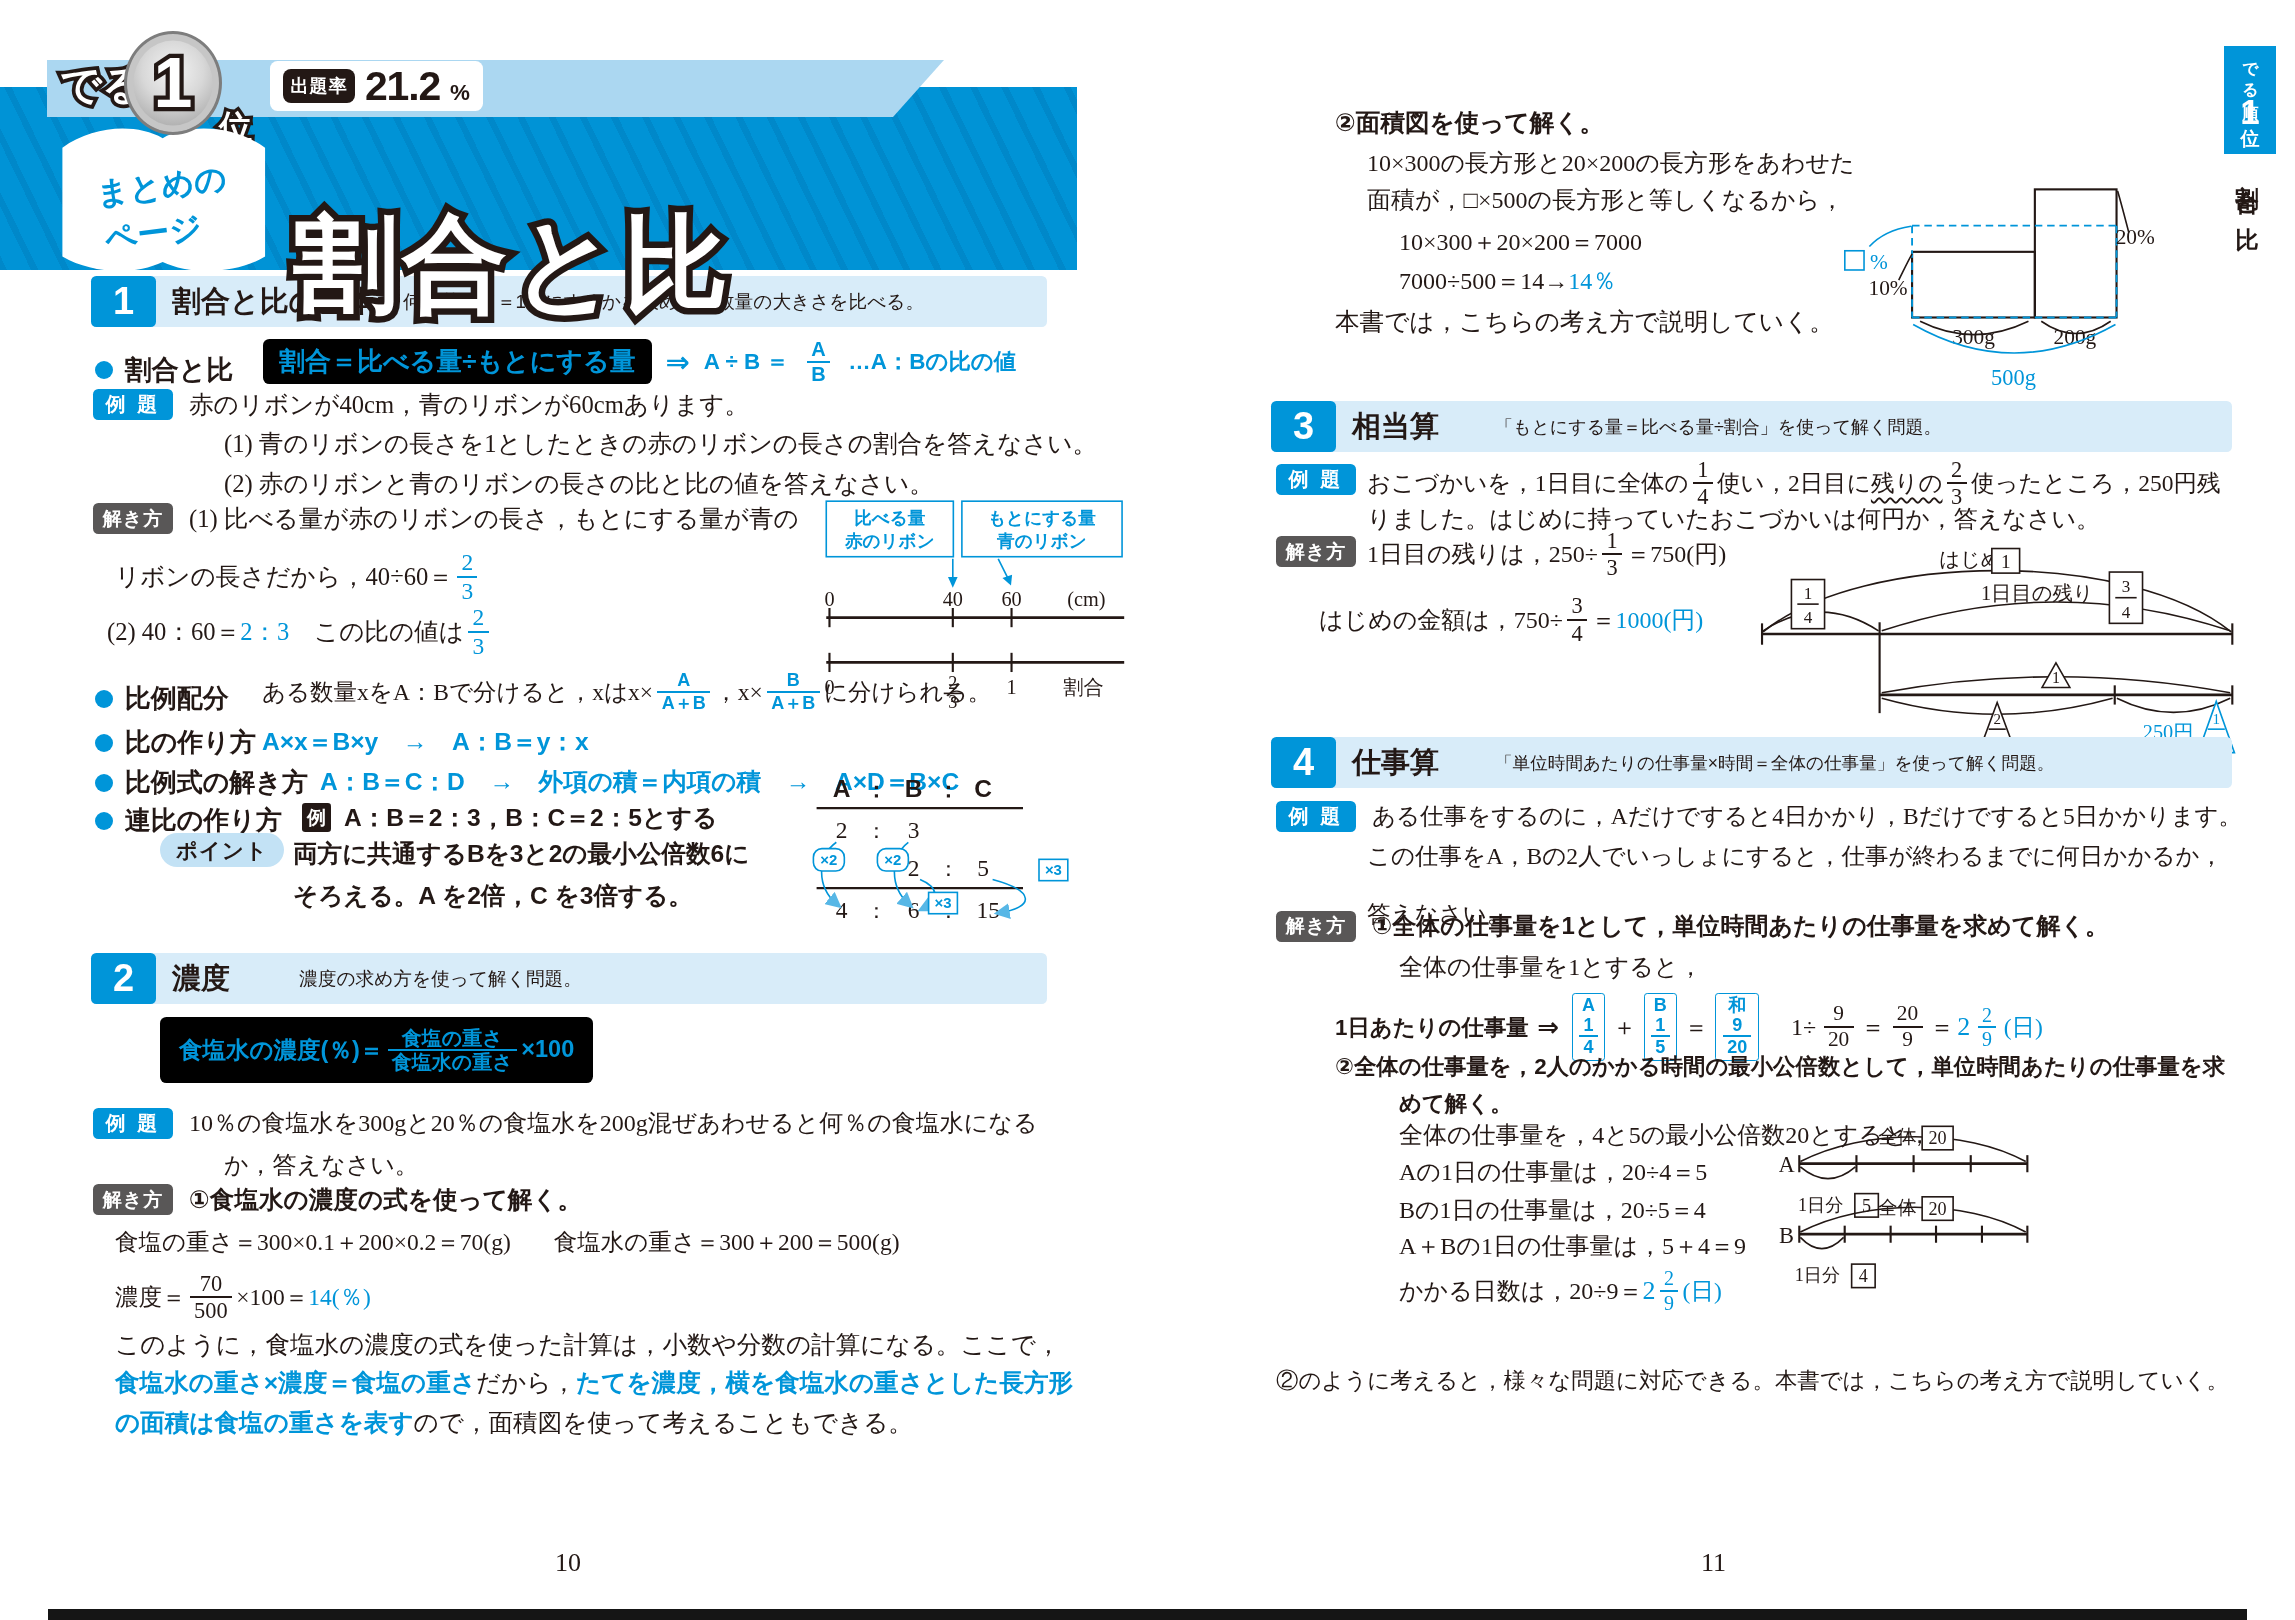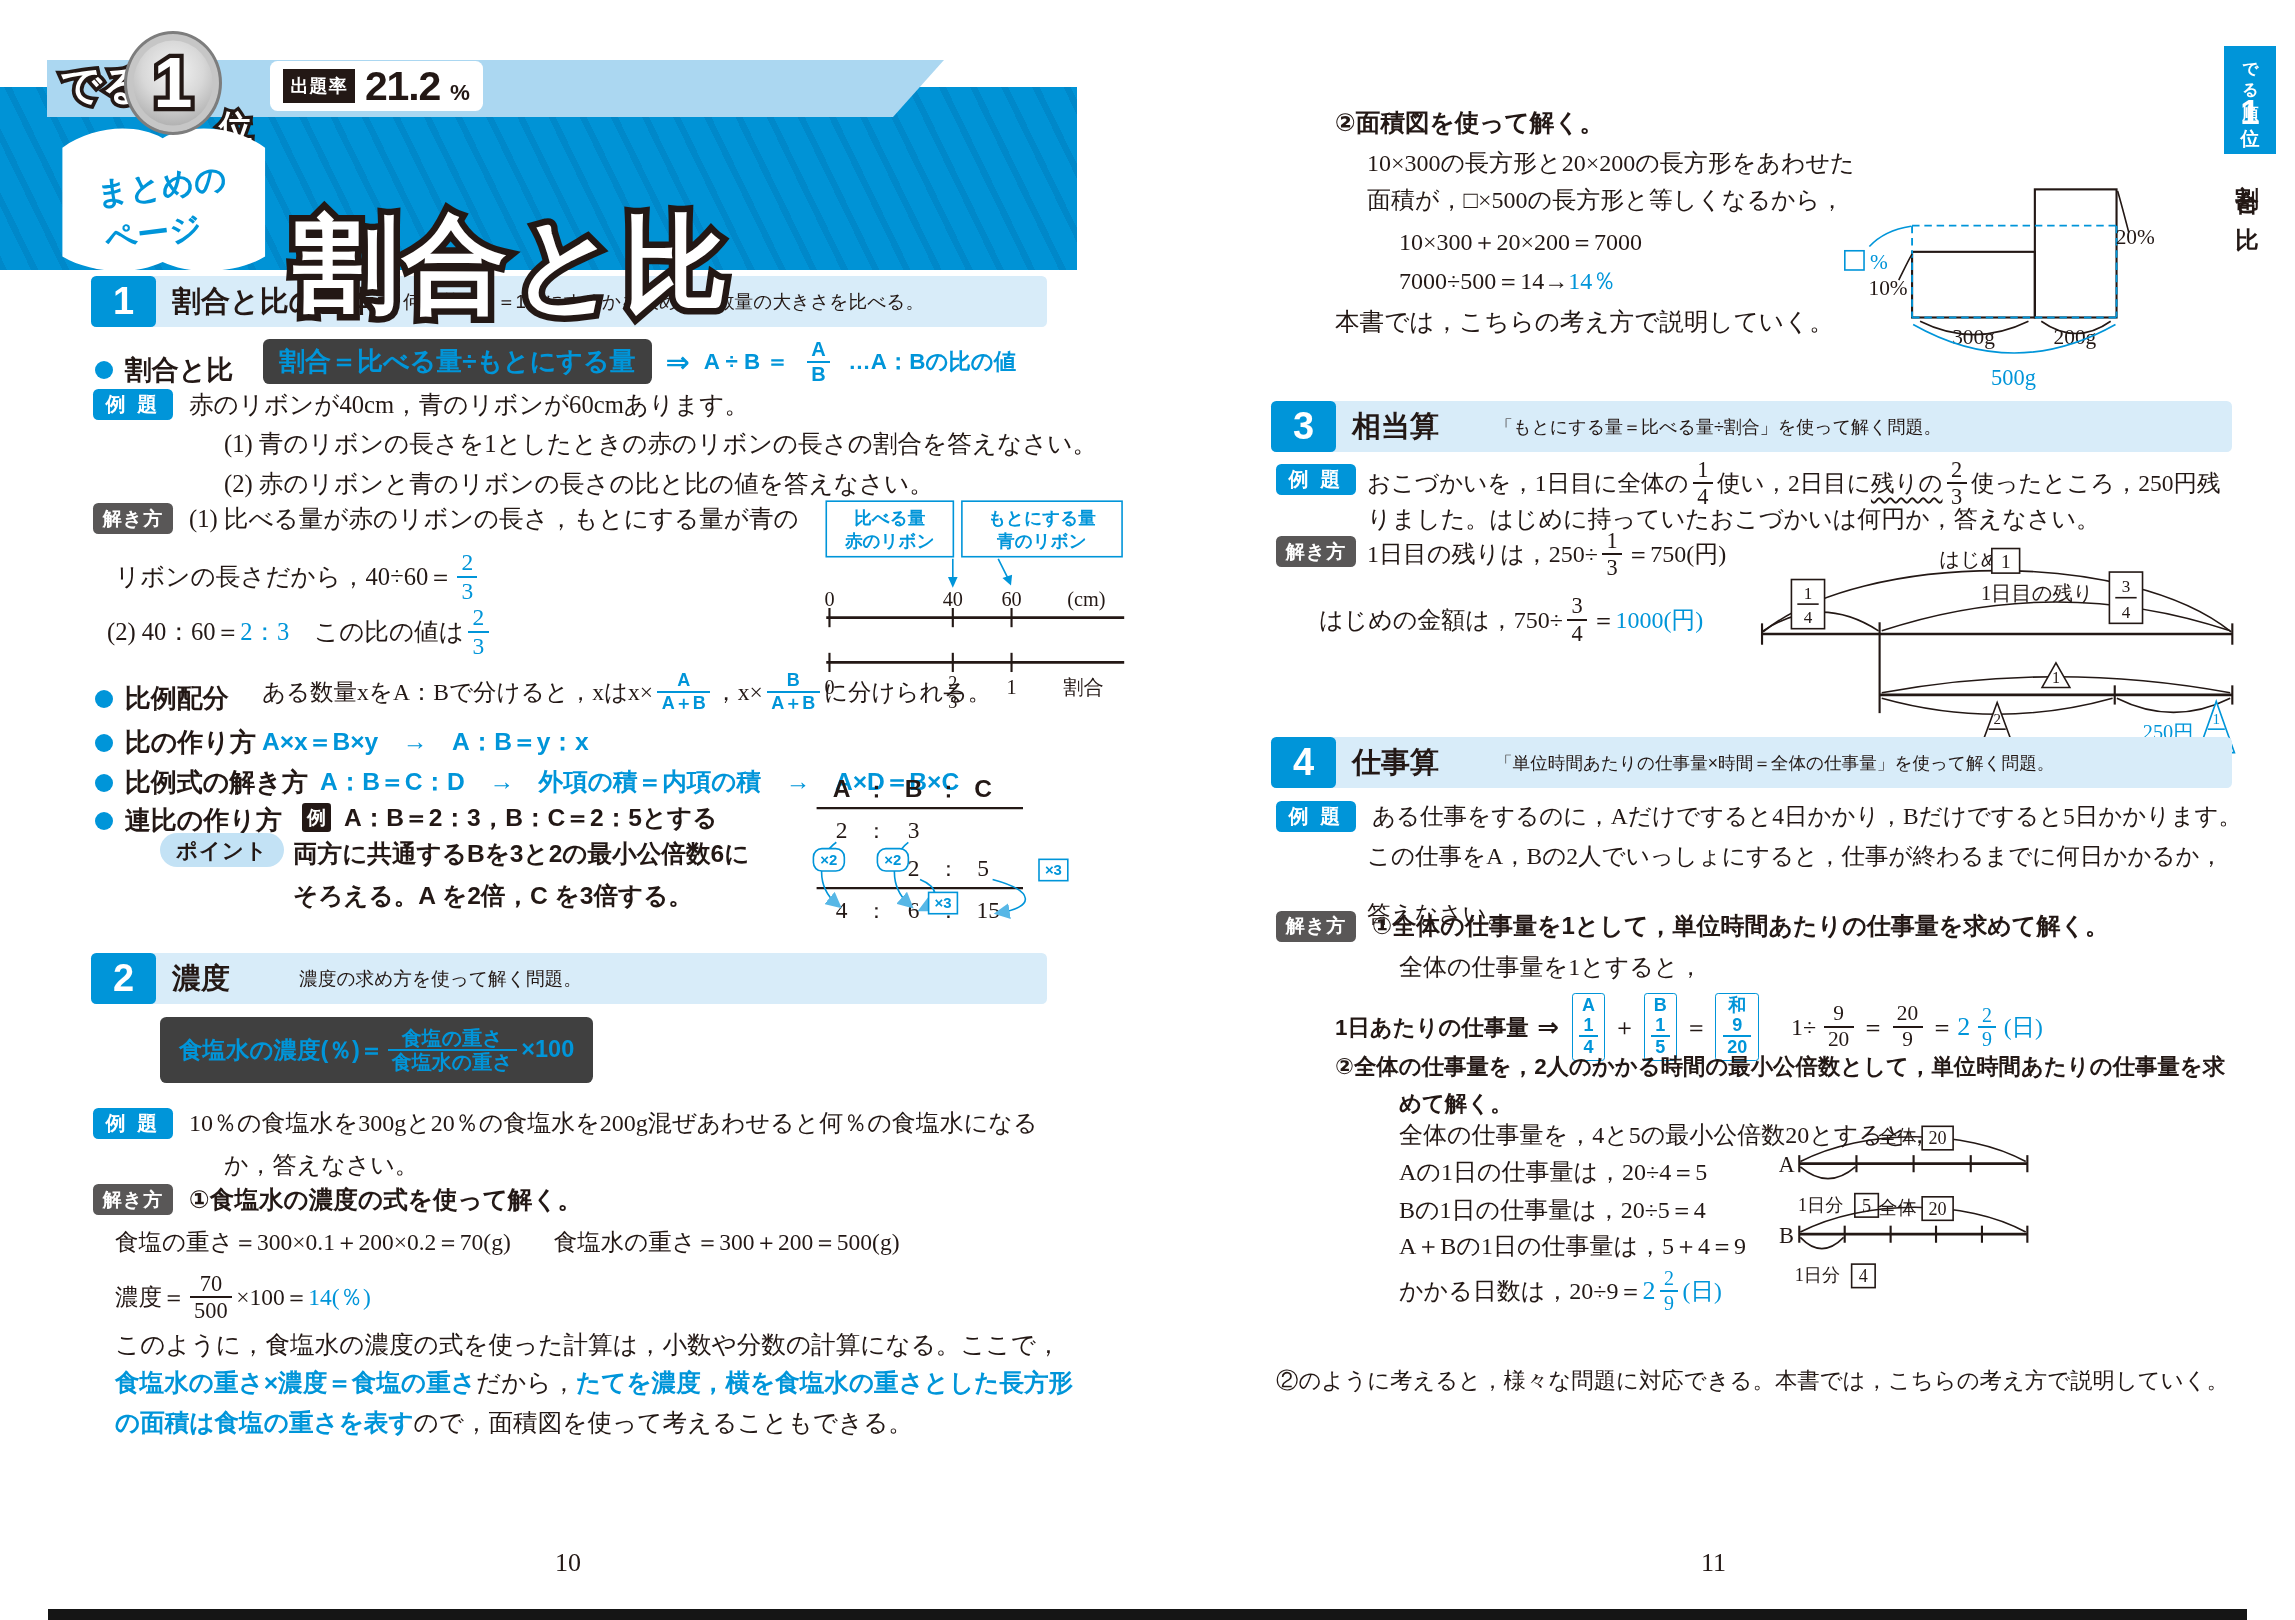--- a/index.html
+++ b/index.html
@@ -16,40 +16,40 @@
   .ribbon{position:absolute;left:47px;top:60px;width:897px;height:57px;background:#abd7f1;
           clip-path:polygon(0 0,100% 0,calc(100% - 51px) 100%,0 100%);}
   .outlined{position:relative;color:#fff;font-family:"Liberation Sans","DejaVu Sans",sans-serif;font-weight:900;line-height:1;z-index:2;}
   .outlined::before{content:attr(data-text);position:absolute;left:0;top:0;width:100%;
           -webkit-text-stroke:var(--sw,9.6px) #231815;z-index:-1;}
   .medal{position:absolute;left:124px;top:31px;width:92px;height:98px;border-radius:50%;
          background:radial-gradient(circle at 50% 38%,#f4f4f4 0%,#d8d8d8 40%,#8f8f8f 100%);
          border:3.7px solid #7d7d7d;box-shadow:inset 0 0 0 6.4px #c6c6c6;display:flex;align-items:center;justify-content:center;z-index:3;}
   .rate-box{position:absolute;left:270px;top:61px;height:50px;background:#fff;border-radius:7.5px;
             display:flex;align-items:center;padding:0 13px;gap:9.6px;z-index:2;}
-  .rate-badge{background:#231815;color:#fff;font-weight:bold;font-size:18px;padding:5.3px 7.5px;border-radius:0;letter-spacing:1.1px;}
+  .rate-badge{background:#231815;color:#fff;font-weight:bold;font-size:18px;padding:5.3px 7.5px;border-radius:8px;letter-spacing:1.1px;}
   .rate-val{font-size:41px;font-weight:900;color:#231815;letter-spacing:-1.1px;}
   .rate-unit{font-size:22.4px;font-weight:900;color:#231815;align-self:flex-end;padding-bottom:5.3px;}
   
   .secbar{position:absolute;height:51px;background:#d8ecf9;border-radius:5.3px;}
   .secnum{position:absolute;left:0;top:0;width:65px;height:51px;background:#0095d9;border-radius:5.3px;
           color:#fff;font-size:38px;font-weight:900;display:flex;align-items:center;justify-content:center;}
   .sectitle{position:absolute;left:81px;top:50%;transform:translateY(-50%);font-size:29px;font-weight:900;color:#231815;}
   .secsub{position:absolute;top:50%;transform:translateY(-50%);font-size:18.7px;font-weight:normal;color:#231815;}
   
   .bex{display:inline-flex;align-items:center;justify-content:center;min-width:80px;height:31px;background:#0095d9;
        color:#fff;border-radius:5.3px;font-weight:bold;font-size:20px;letter-spacing:3.2px;}
   .bsol{display:inline-flex;align-items:center;justify-content:center;min-width:80px;height:31px;background:#595757;
        color:#fff;border-radius:5.3px;font-weight:bold;font-size:19px;letter-spacing:1.1px;}
   .bexample{display:inline-flex;align-items:center;justify-content:center;width:29px;height:29px;background:#231815;
        color:#fff;border-radius:3.2px;font-weight:bold;font-size:19px;}
   .bpoint{display:inline-flex;align-items:center;justify-content:center;background:#c3e2f5;color:#231815;
        border-radius:17px;height:34px;padding:0 16px;font-weight:900;font-size:21.4px;letter-spacing:1.1px;}
   .dot{display:inline-block;width:18px;height:18px;border-radius:50%;background:#0095d9;}
-  .graybox{display:inline-flex;align-items:center;background:#404040;border-radius:6.4px;padding:5.3px 16px;}
+  .graybox{display:inline-flex;align-items:center;background:#000000;border-radius:6.4px;padding:5.3px 16px;}
   
   .fr{display:inline-flex;flex-direction:column;text-align:center;line-height:1.12;margin:0 4.3px;vertical-align:middle;}
   .fr .fn{display:block;padding:0 4.3px;}
   .fr .fd{display:block;border-top:2.1px solid currentColor;padding:0 4.3px;}
   .wavy{text-decoration:underline wavy 1.6px #231815;text-underline-offset:6.4px;}
   
   .wbox{display:inline-flex;flex-direction:column;align-items:center;border:1.6px solid #0095d9;border-radius:3.2px;
         padding:2.1px 6.4px;color:#0095d9;font-weight:bold;font-size:18px;line-height:1.05;background:#fff;margin:0 4.3px;}
   .wbox .fr{margin:0;font-size:18px;}
   

